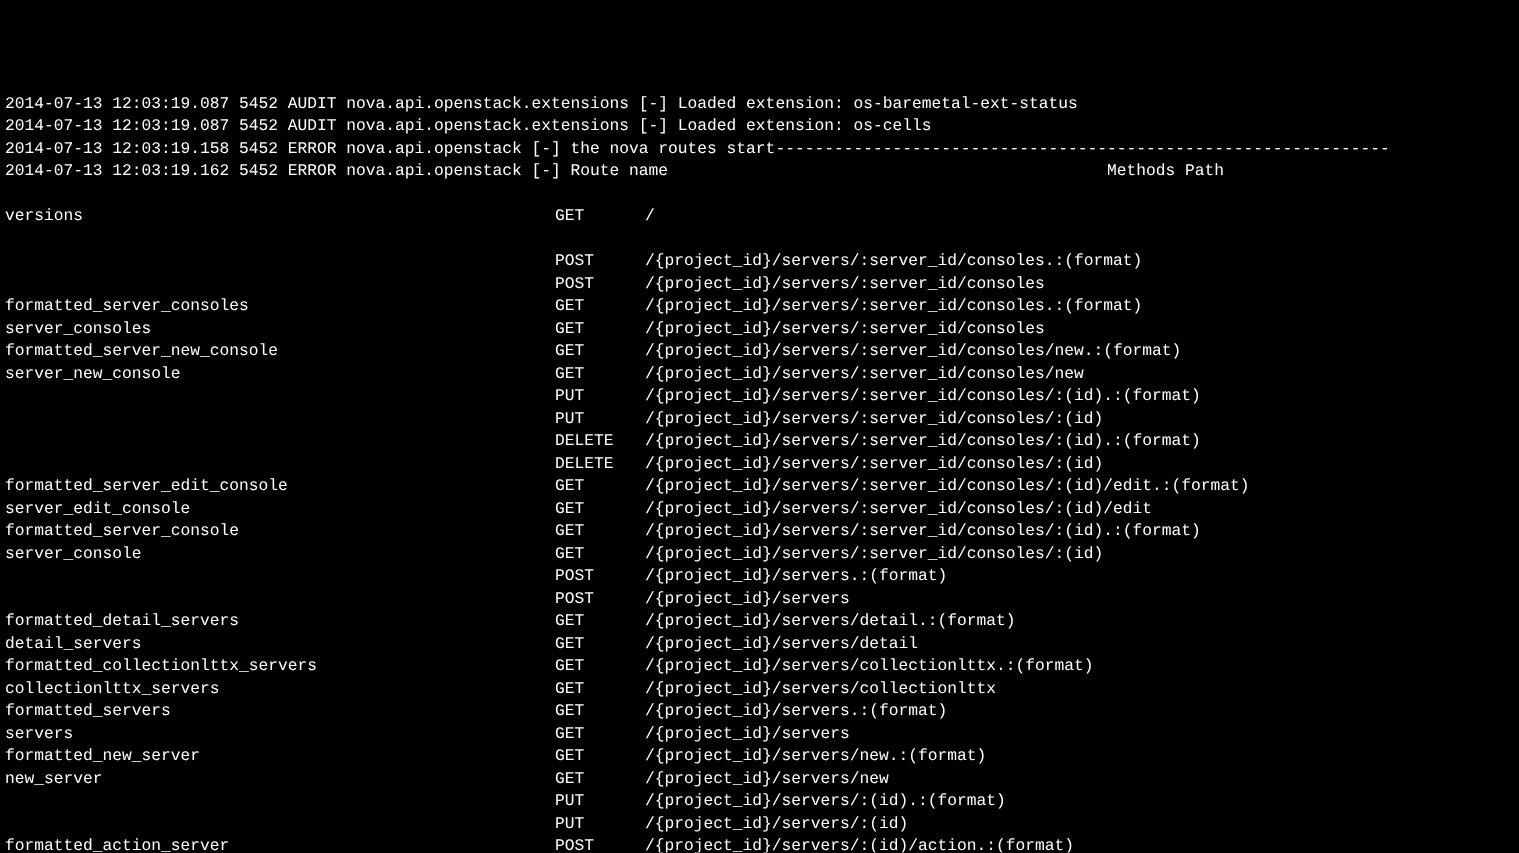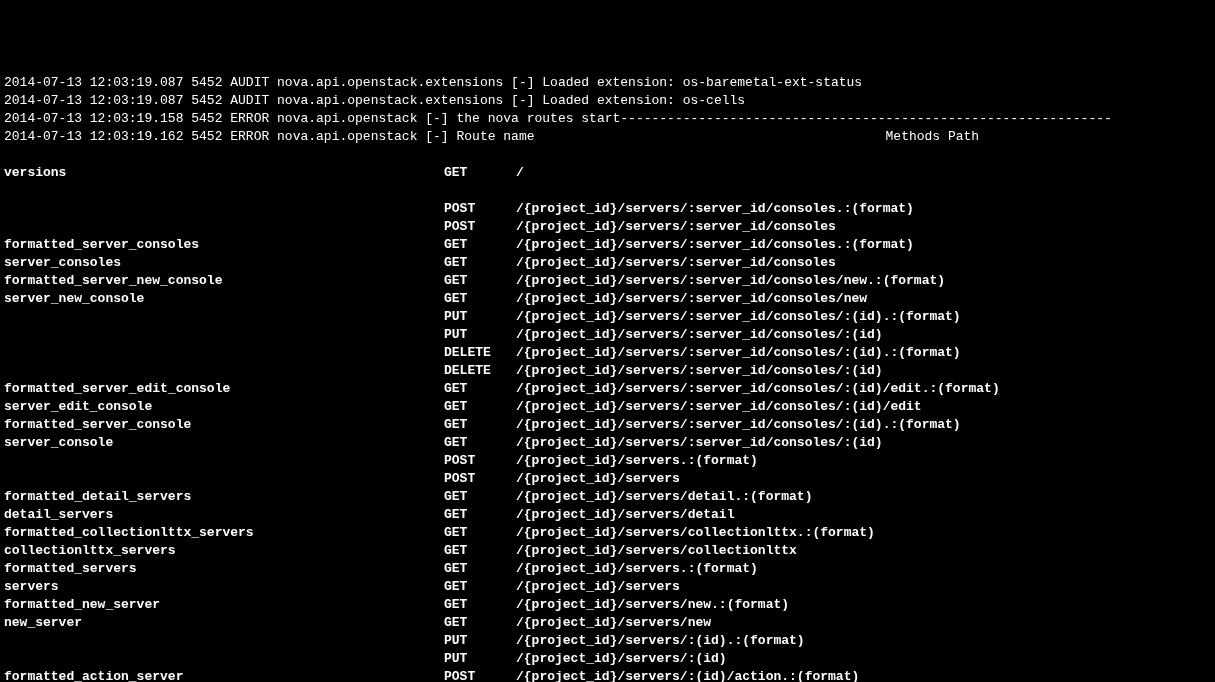--- a/index.html
+++ b/index.html
@@ -17,21 +17,20 @@
       padding: 2px 4px;
       overflow: hidden;
       width: 1215px;
       height: 682px;
     }
     .log-line {
       white-space: pre;
     }
     .route-row {
       white-space: pre;
-      font-weight: bold;
     }
     .col-name {
       display: inline-block;
       width: 440px;
       white-space: pre;
     }
     .col-method {
       display: inline-block;
       width: 72px;
       white-space: pre;

